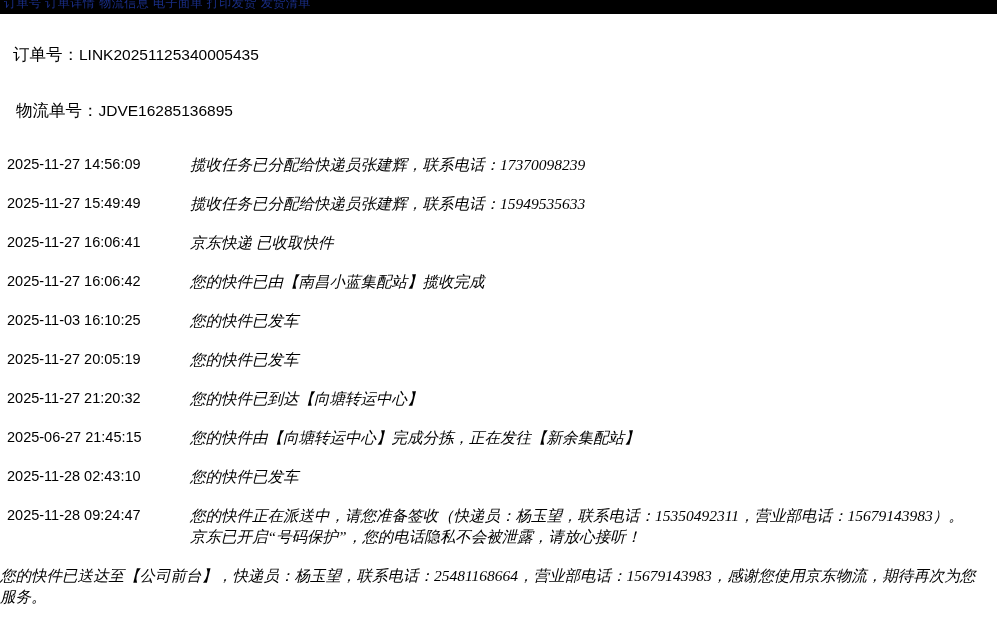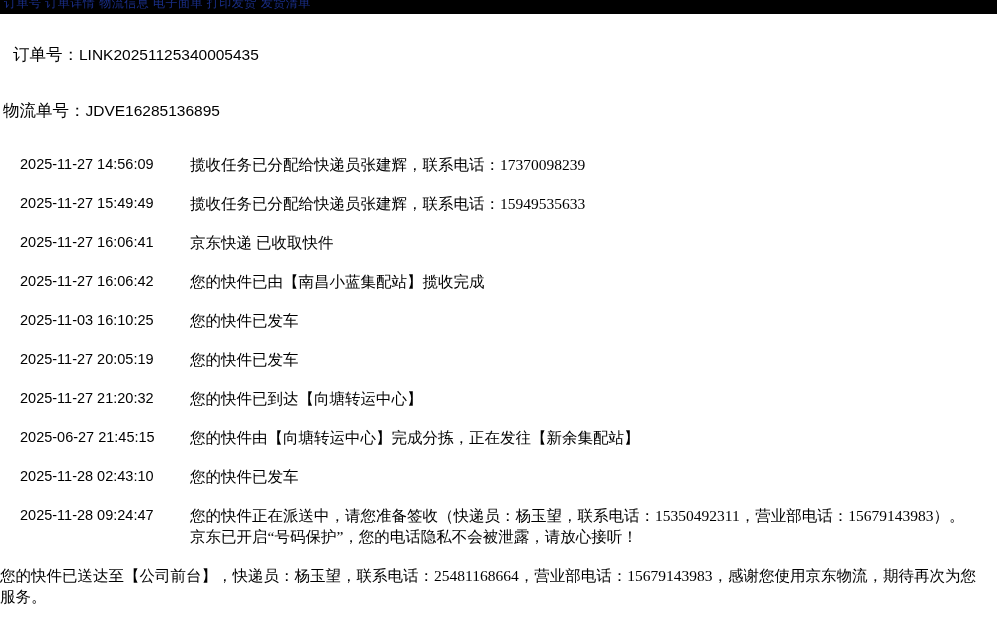--- a/index.html
+++ b/index.html
@@ -66,21 +66,21 @@
     color: #000;
     white-space: nowrap;
   }
   #order-no-line {
     position: absolute;
     left: 13px;
     top: 30px;
   }
   #waybill-no-line {
     position: absolute;
-    left: 3px;
+    left: 16px;
     top: 86px;
   }
   .label {
     font-family: "Liberation Serif", "DejaVu Serif", serif;
   }
   .value {
     font-family: "Liberation Sans", sans-serif;
     font-size: 15.5px;
     text-align: right;
   }
@@ -92,34 +92,35 @@
   }
   .track-row {
     display: flex;
     align-items: flex-start;
     margin-bottom: 18px;
     line-height: 21px;
   }
   .track-time {
     flex: 0 0 auto;
     width: 190px;
-    padding-left: 20px;
+    padding-left: 7px;
     box-sizing: border-box;
     font-family: "Liberation Sans", sans-serif;
     font-size: 14.5px;
     color: #000;
     white-space: nowrap;
   }
   .track-desc {
     flex: 1 1 auto;
     padding-right: 10px;
     font-family: "Liberation Serif", "DejaVu Serif", serif;
     font-size: 15.5px;
     color: #000;
     word-break: break-all;
+    font-style: italic;
   }
 </style>
 </head>
 <body>
 
 <div class="page">
 
   <div class="topbar">
     <div class="topbar-text">订单号 订单详情 物流信息 电子面单 打印发货 发货清单</div>
   </div>

